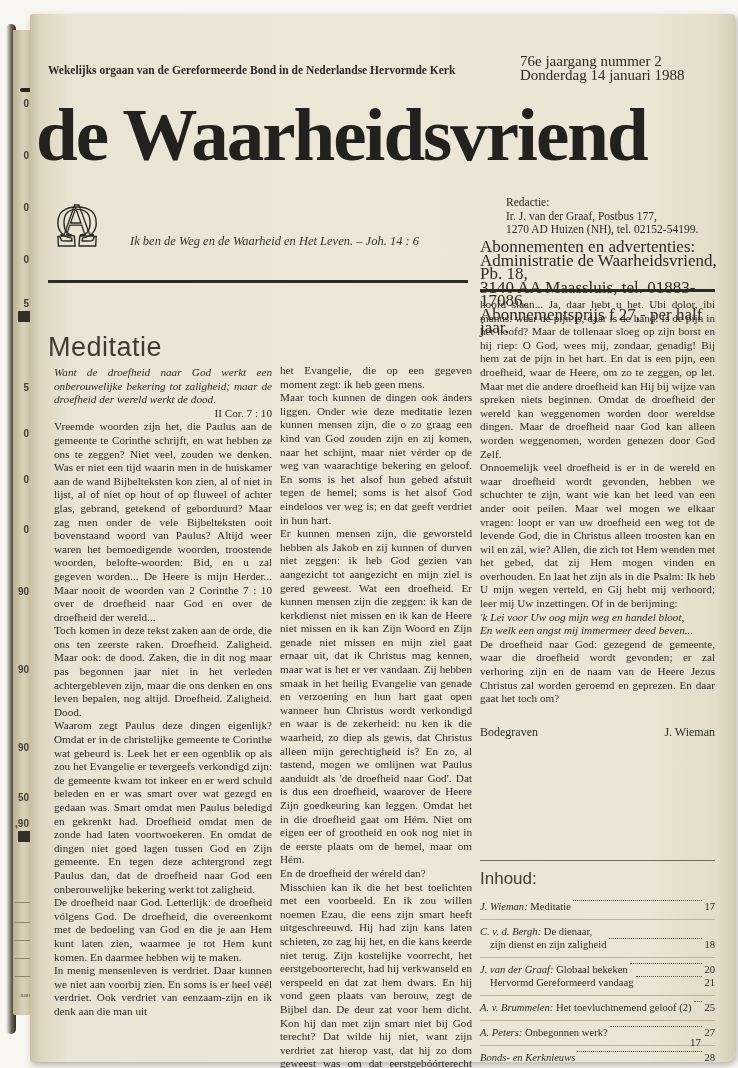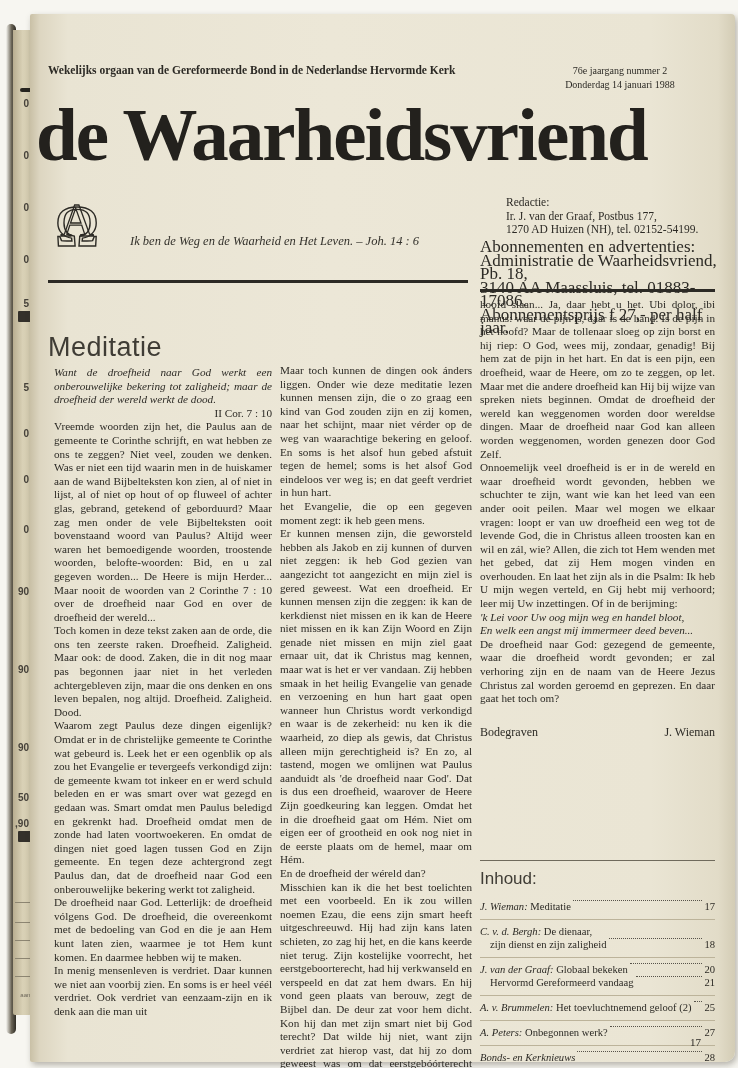--- a/index.html
+++ b/index.html
@@ -21,22 +21,22 @@
   .spine-line{position:absolute;right:6px;width:16px;height:1px;background:#8d8672;}
   .spine-cap{position:absolute;right:5px;font-size:6px;color:#6d675a;font-family:"Liberation Sans",sans-serif;}
   
   .paper{position:absolute;left:30px;top:14px;width:705px;height:1048px;
     background:linear-gradient(90deg,#c9c0a6 0,#ddd6c1 10px,#e9e4d3 38px,#ece7d7 300px,#eae5d4 620px,#e2dcc8 688px,#d3ccb5 100%);
     border-radius:2px 4px 10px 2px;
     box-shadow:2px 3px 6px rgba(60,55,40,.35);}
   
   .hdr-left{position:absolute;left:18px;top:50px;width:440px;
     font-size:11.5px;font-weight:bold;}
-  .hdr-right{position:absolute;left:490px;top:50px;width:200px;
-    font-size:10px;line-height:14px;text-align:center;}
+  .hdr-right{position:absolute;left:490px;top:40px;width:200px;
+    font-size:15px;line-height:14px;}
   
   .masthead{position:absolute;left:6px;top:78px;width:694px;
     font-size:75px;font-weight:bold;letter-spacing:-2px;color:#23211d;
     white-space:nowrap;font-family:"Liberation Serif",serif;}
   .logo{position:absolute;left:20px;top:176px;}
   .motto{position:absolute;left:100px;top:220px;font-style:italic;font-size:12.5px;color:#33312b;}
   .redactie{position:absolute;left:476px;top:182px;font-size:11.5px;line-height:13.5px;}
   .abonnementen{position:absolute;left:450px;top:226px;font-size:17px;line-height:13.5px;}
   .rule-left{position:absolute;left:18px;top:266px;width:420px;height:3px;background:#2c2a25;}
   .rule-right{position:absolute;left:450px;top:275px;width:235px;height:3px;background:#2c2a25;}
@@ -141,22 +141,22 @@
           <p class="">Vreemde woorden zijn het, die Paulus aan de gemeente te Corinthe schrijft, en wat hebben ze ons te zeggen? Niet veel, zouden we denken. Was er niet een tijd waarin men in de huiskamer aan de wand Bijbelteksten kon zien, al of niet in lijst, al of niet op hout of op fluweel of achter glas, gebrand, getekend of geborduurd? Maar zag men onder de vele Bijbelteksten ooit bovenstaand woord van Paulus? Altijd weer waren het bemoedigende woorden, troostende woorden, belofte-woorden: Bid, en u zal gegeven worden... De Heere is mijn Herder... Maar nooit de woorden van 2 Corinthe 7 : 10 over de droefheid naar God en over de droefheid der wereld...</p>
           <p class="">Toch komen in deze tekst zaken aan de orde, die ons ten zeerste raken. Droefheid. Zaligheid. Maar ook: de dood. Zaken, die in dit nog maar pas begonnen jaar niet in het verleden achtergebleven zijn, maar die ons denken en ons leven bepalen, nog altijd. Droefheid. Zaligheid. Dood.</p>
           <p class="">Waarom zegt Paulus deze dingen eigenlijk? Omdat er in de christelijke gemeente te Corinthe wat gebeurd is. Leek het er een ogenblik op als zou het Evangelie er tevergeefs verkondigd zijn: de gemeente kwam tot inkeer en er werd schuld beleden en er was smart over wat gezegd en gedaan was. Smart omdat men Paulus beledigd en gekrenkt had. Droefheid omdat men de zonde had laten voortwoekeren. En omdat de dingen niet goed lagen tussen God en Zijn gemeente. En tegen deze achtergrond zegt Paulus dan, dat de droefheid naar God een onberouwelijke bekering werkt tot zaligheid.</p>
           <p class="">De droefheid naar God. Letterlijk: de droefheid vólgens God. De droefheid, die overeenkomt met de bedoeling van God en die je aan Hem kunt laten zien, waarmee je tot Hem kunt komen. En daarmee hebben wij te maken.</p>
           <p class="">In menig mensenleven is verdriet. Daar kunnen we niet aan voorbij zien. En soms is er heel véél verdriet. Ook verdriet van eenzaam-zijn en ik denk aan die man uit</p>
         </div>
     </div>
 
     <div class="col col2">
       <div>
+          <p class="">het Evangelie, die op een gegeven moment zegt: ik heb geen mens.</p>
           <p class="">Maar toch kunnen de dingen ook ánders liggen. Onder wie deze meditatie lezen kunnen mensen zijn, die o zo graag een kind van God zouden zijn en zij komen, naar het schijnt, maar niet vérder op de weg van waarachtige bekering en geloof. En soms is het alsof hun gebed afstuit tegen de hemel; soms is het alsof God eindeloos ver weg is; en dat geeft verdriet in hun hart.</p>
-          <p class="">het Evangelie, die op een gegeven moment zegt: ik heb geen mens.</p>
           <p class="">Er kunnen mensen zijn, die geworsteld hebben als Jakob en zij kunnen of durven niet zeggen: ik heb God gezien van aangezicht tot aangezicht en mijn ziel is gered geweest. Wat een droefheid. Er kunnen mensen zijn die zeggen: ik kan de kerkdienst niet missen en ik kan de Heere niet missen en ik kan Zijn Woord en Zijn genade niet missen en mijn ziel gaat ernaar uit, dat ik Christus mag kennen, maar wat is het er ver vandaan. Zij hebben smaak in het heilig Evangelie van genade en verzoening en hun hart gaat open wanneer hun Christus wordt verkondigd en waar is de zekerheid: nu ken ik die waarheid, zo diep als gewis, dat Christus alleen mijn gerechtigheid is? En zo, al tastend, mogen we omlijnen wat Paulus aanduidt als 'de droefheid naar God'. Dat is dus een droefheid, waarover de Heere Zijn goedkeuring kan leggen. Omdat het in die droefheid gaat om Hém. Niet om eigen eer of grootheid en ook nog niet in de eerste plaats om de hemel, maar om Hém.</p>
           <p class="">En de droefheid der wéreld dan?</p>
           <p class="">Misschien kan ik die het best toelichten met een voorbeeld. En ik zou willen noemen Ezau, die eens zijn smart heeft uitgeschreeuwd. Hij had zijn kans laten schieten, zo zag hij het, en die kans keerde niet terug. Zijn kostelijke voorrecht, het eerstgeboorterecht, had hij verkwanseld en verspeeld en dat zat hem dwars. En hij vond geen plaats van berouw, zegt de Bijbel dan. De deur zat voor hem dicht. Kon hij dan met zijn smart niet bij God terecht? Dat wilde hij niet, want zijn verdriet zat hierop vast, dat hij zo dom geweest was om dat eerstgebóórterecht weg te geven en als hij dat nu maar weer terug zou hebben en als hij maar weer de eerste zou zijn in vaders huis, dan zou alles weer in orde zijn. En hij kon zich wel voor het</p>
         </div>
     </div>
 
     <div class="col col3">
       <div>
           <p class="">hoofd slaan... Ja, daar hebt u het. Ubi dolor, ibi manus: waar de pijn is, daar is de hand. Is de pijn in het hoofd? Maar de tollenaar sloeg op zijn borst en hij riep: O God, wees mij, zondaar, genadig! Bij hem zat de pijn in het hart. En dat is een pijn, een droefheid, waar de Heere, om zo te zeggen, op let. Maar met die andere droefheid kan Hij bij wijze van spreken niets beginnen. Omdat de droefheid der wereld kan weggenomen worden door wereldse dingen. Maar de droefheid naar God kan alleen worden weggenomen, worden genezen door God Zelf.</p>
           <p class="">Onnoemelijk veel droefheid is er in de wereld en waar droefheid wordt gevonden, hebben we schuchter te zijn, want wie kan het leed van een ander ooit peilen.  Maar wel mogen we elkaar vragen: loopt er van uw droefheid een weg tot de levende God, die in Christus alleen troosten kan en wil en zál, wie? Allen, die zich tot Hem wenden met het gebed, dat zij Hem mogen vinden en overhouden. En laat het zijn als in die Psalm: Ik heb U mijn wegen verteld, en Gij hebt mij verhoord; leer mij Uw inzettingen. Of in de berijming:</p>

